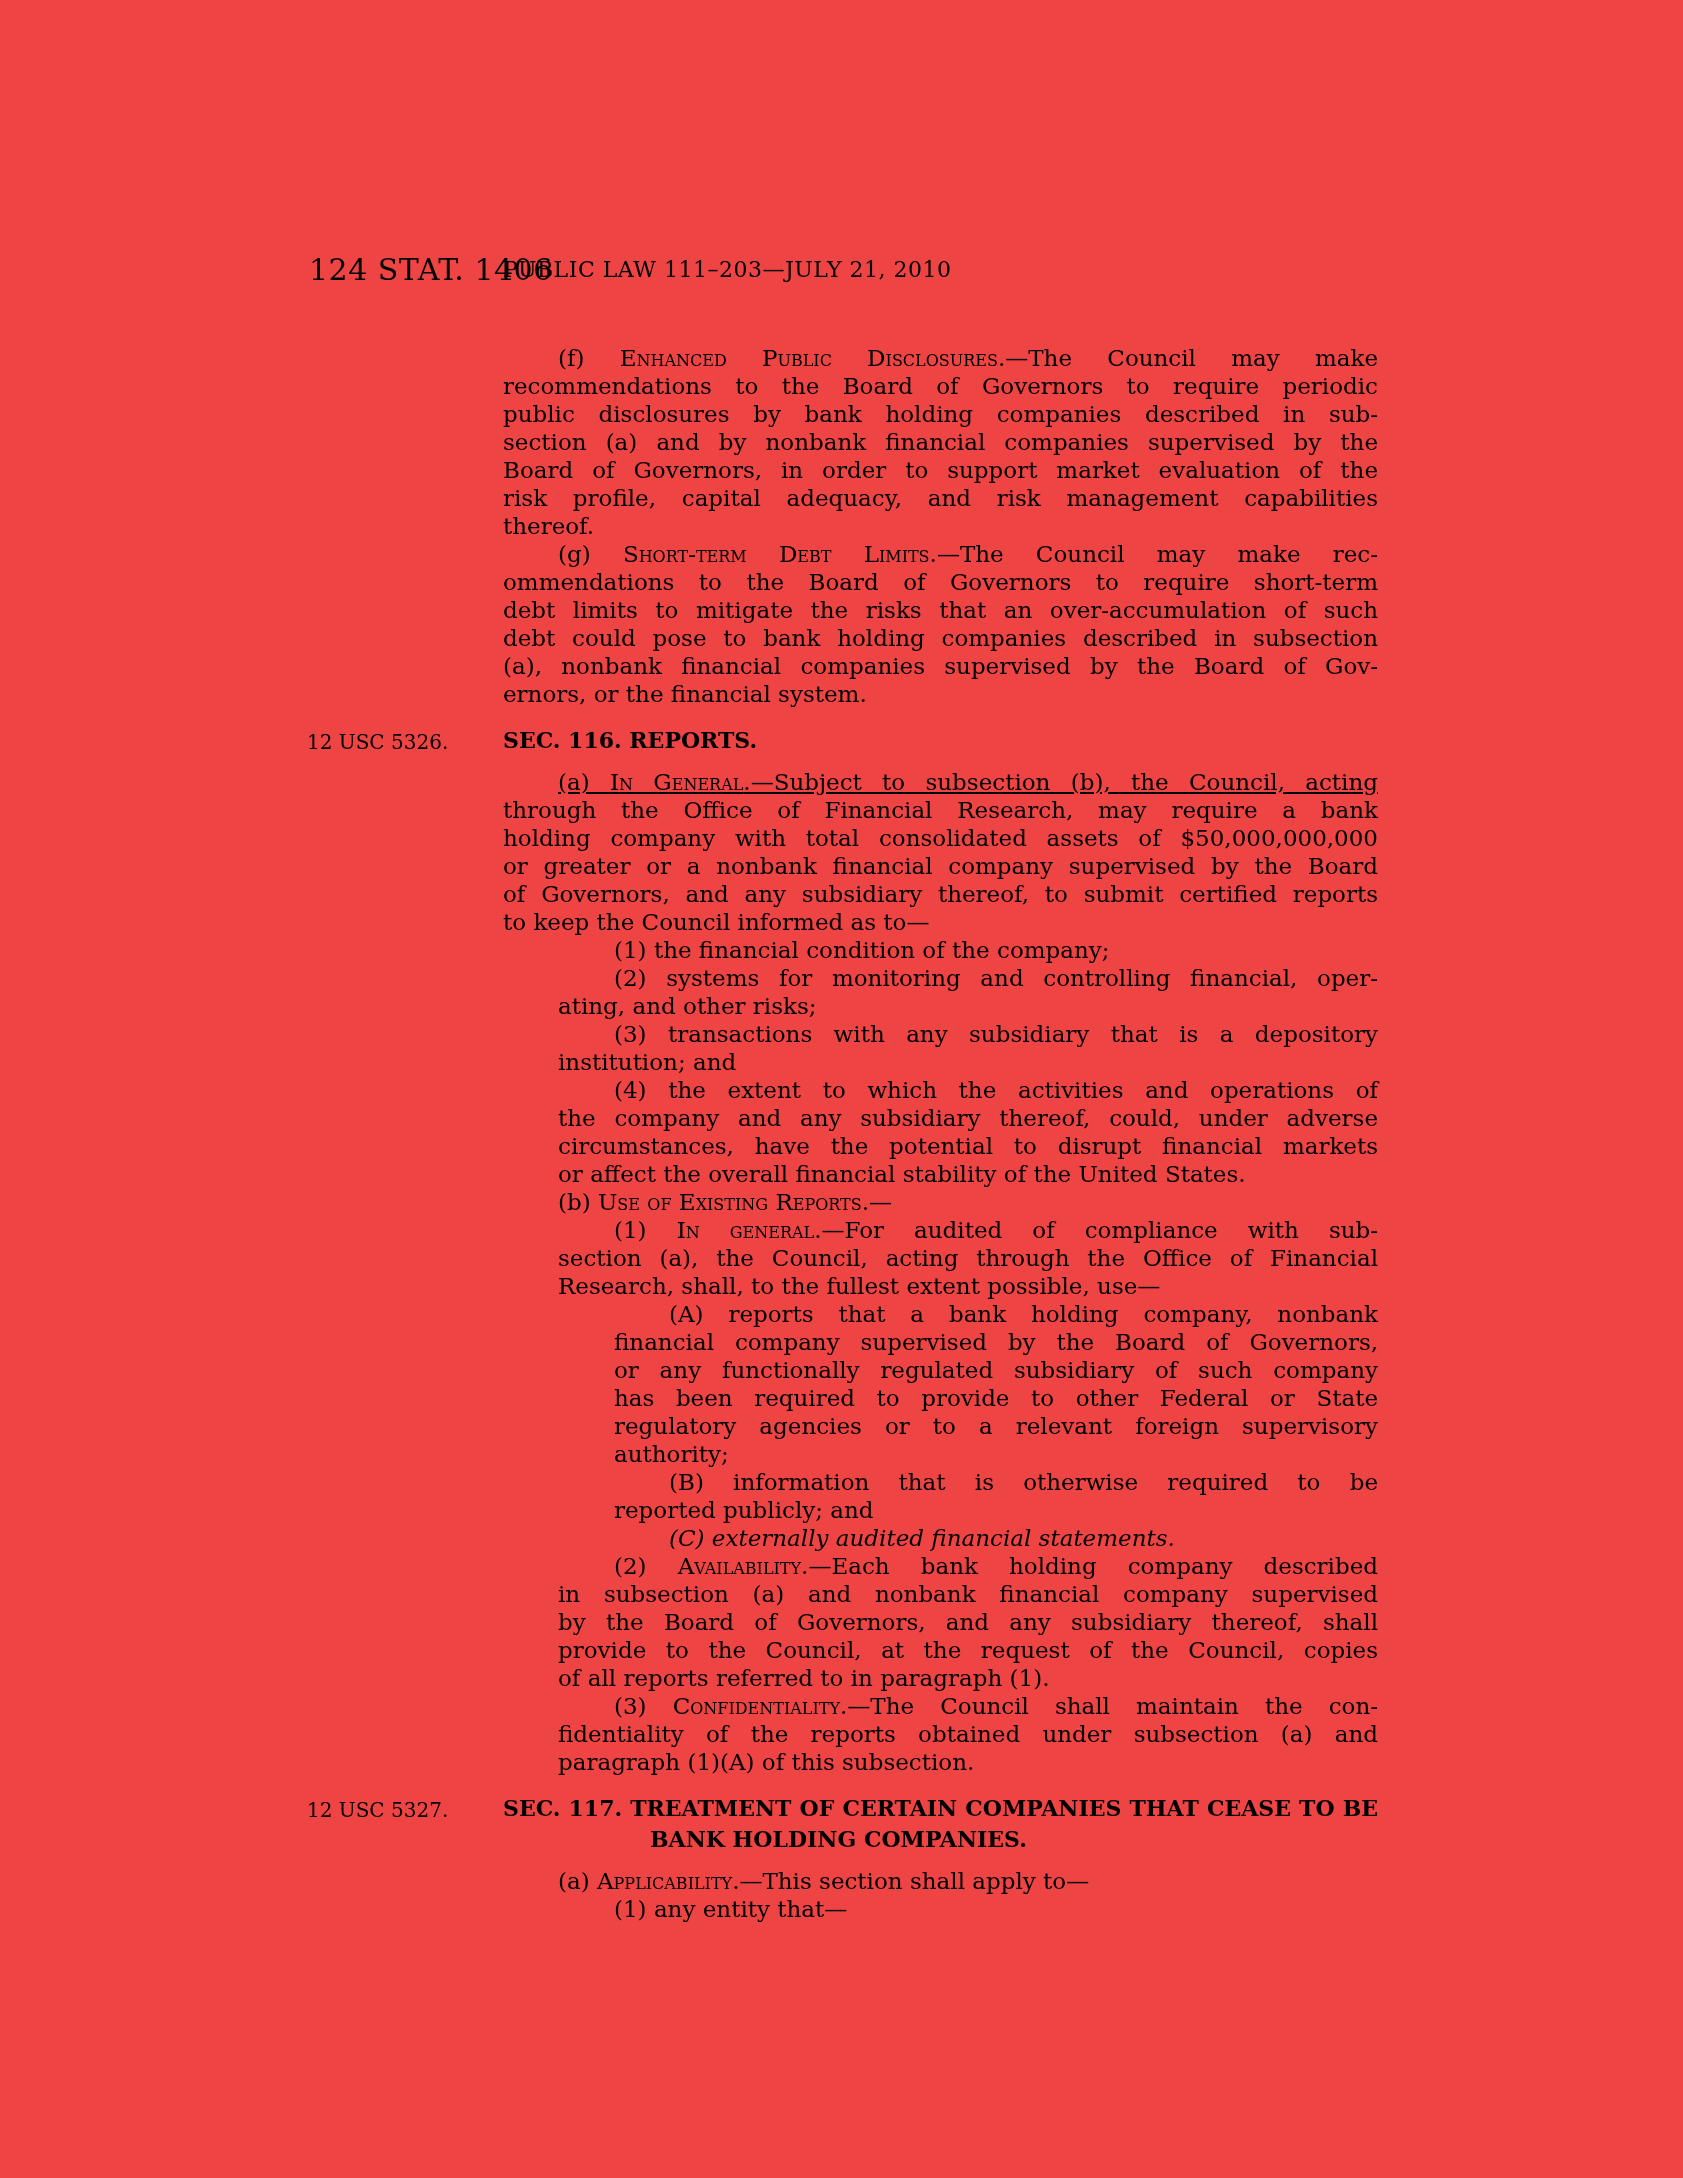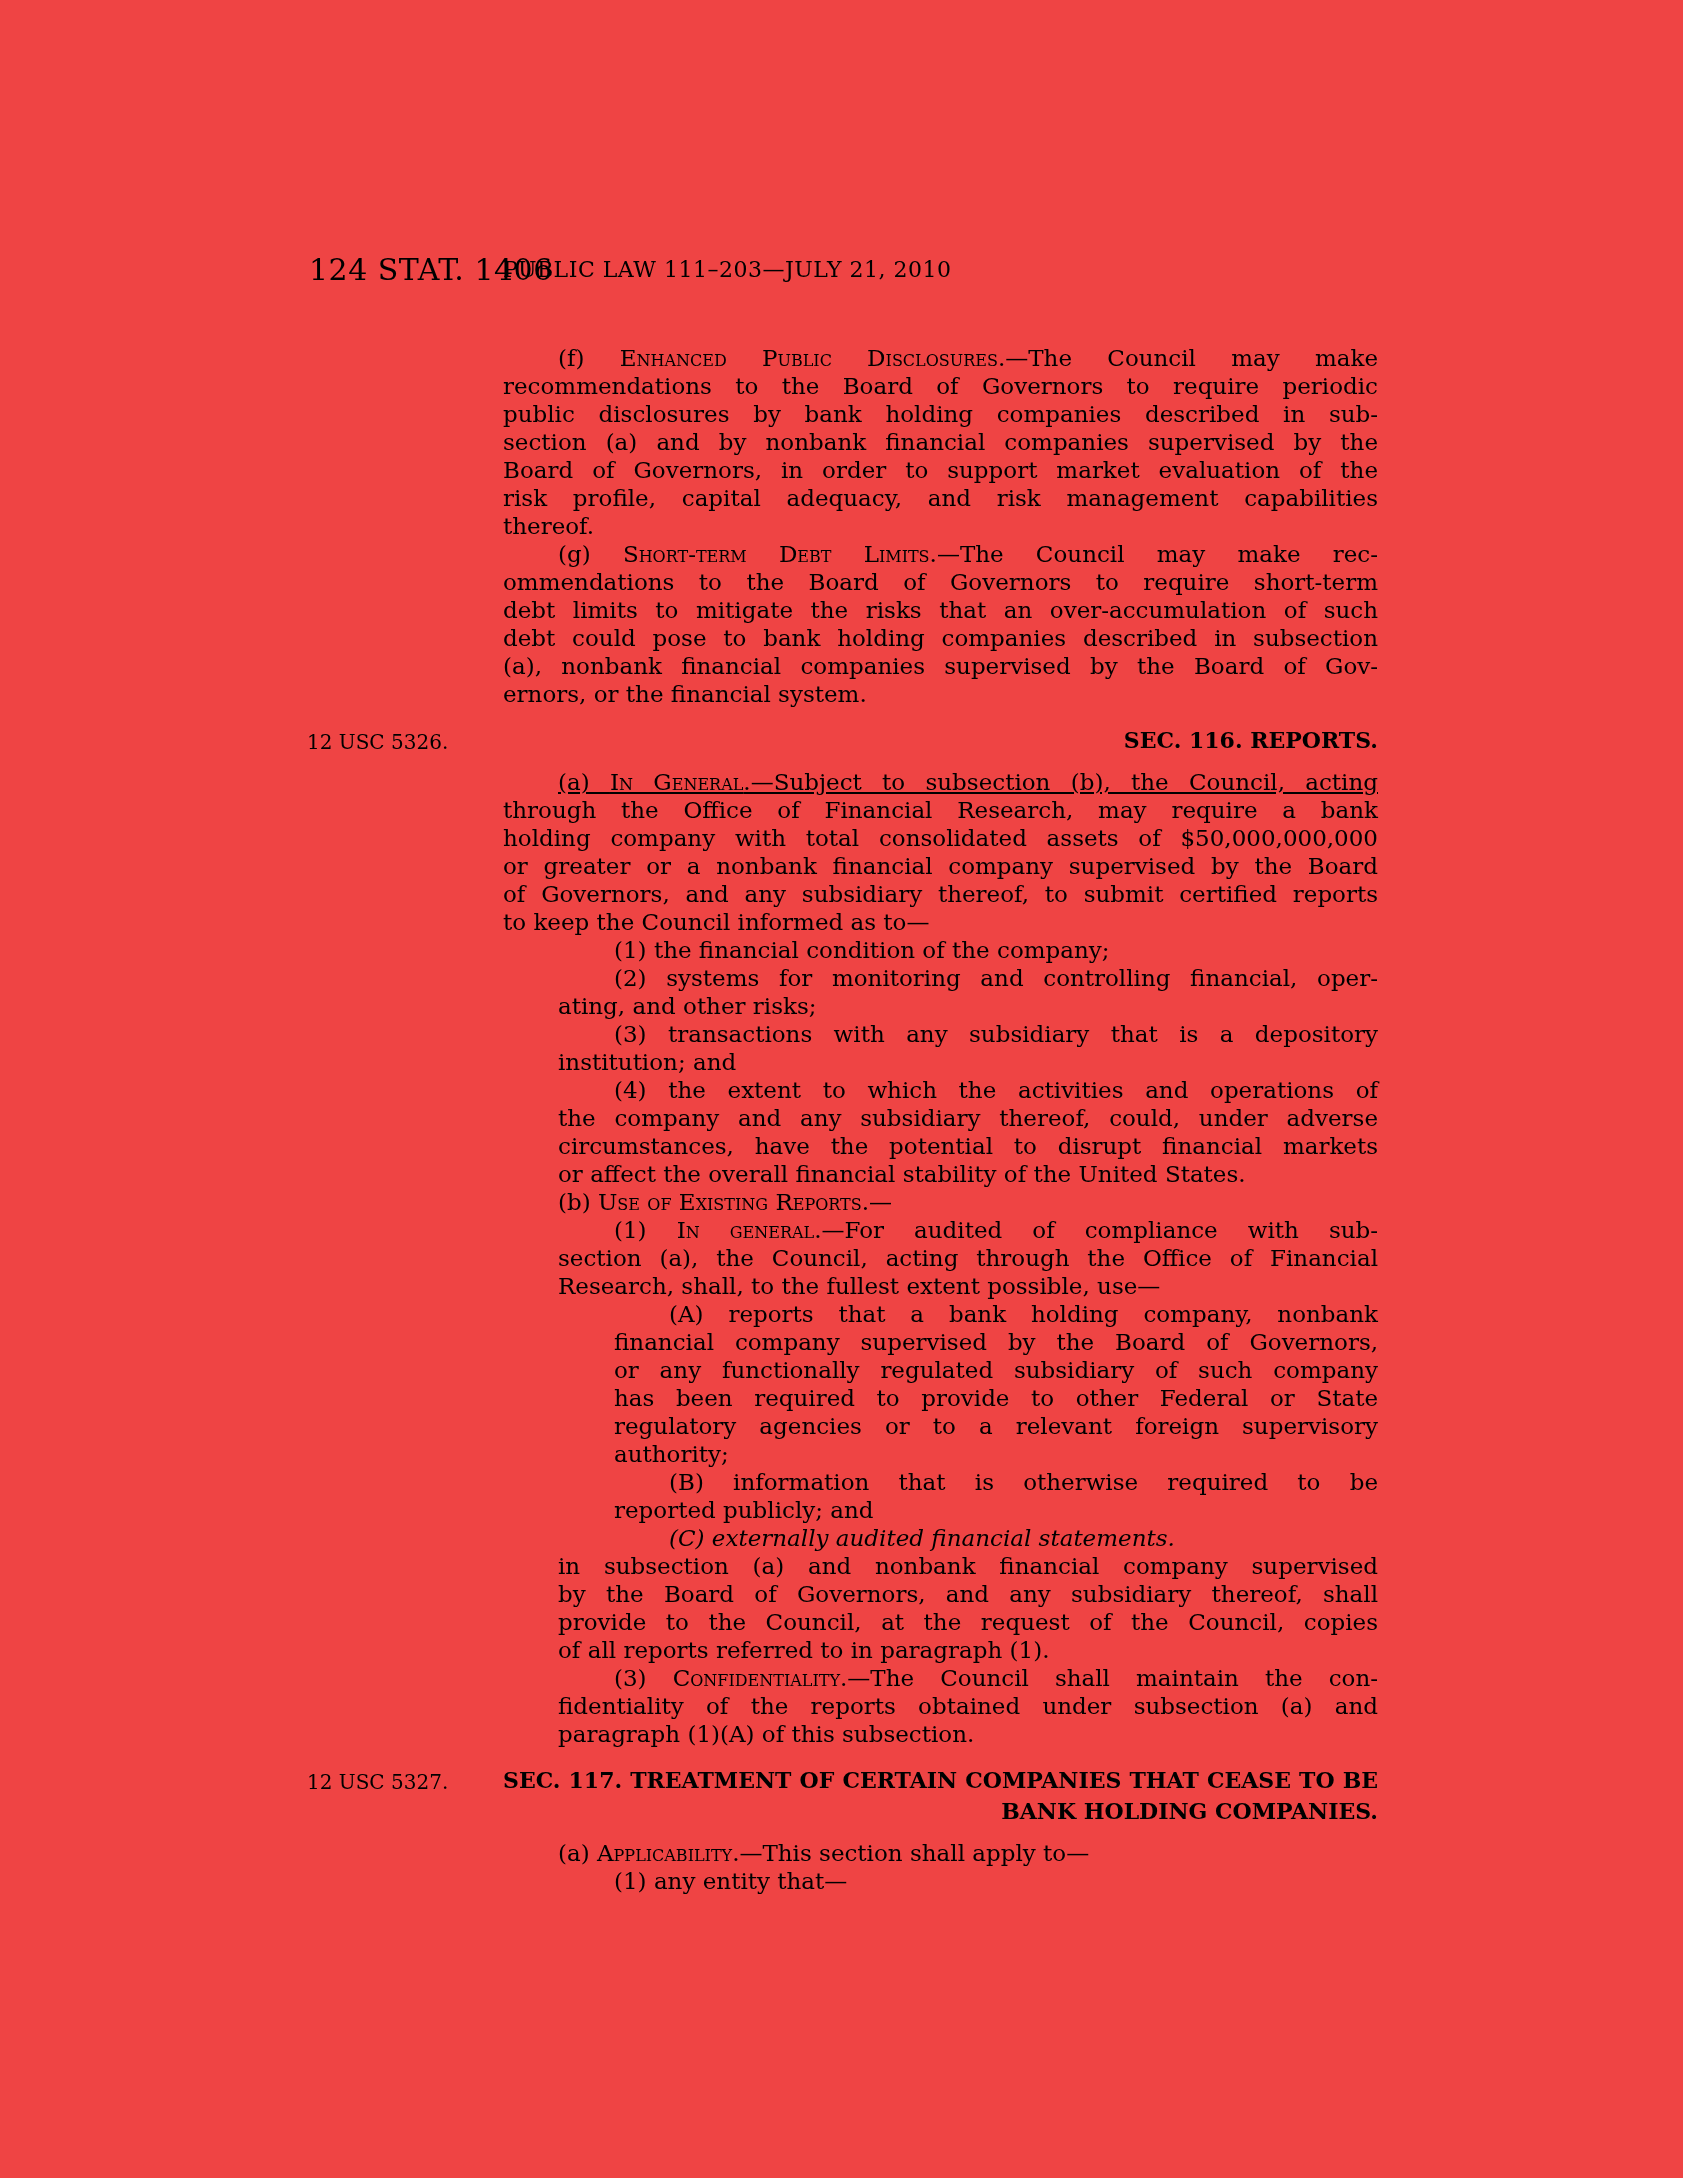--- a/index.html
+++ b/index.html
@@ -18,21 +18,21 @@
   }
   .col{
     position:absolute;left:503px;top:344px;width:875px;
     font-size:23px;line-height:28px;
   }
   .block{position:relative;margin:0;}
   .line{min-height:28px;}
   .line.j{text-align:justify;text-align-last:justify;}
   .sc{font-variant:small-caps;}
   .sec-heading{font-weight:bold;margin:17px 0 12px 0;}
-  .sec-heading .line{line-height:31px;min-height:31px;font-size:22px;text-align:right;}
+  .sec-heading .line{line-height:31px;min-height:31px;font-size:22px;}
   .note{
     position:absolute;left:-196px;top:3px;font-size:20px;font-weight:normal;
     white-space:nowrap;font-variant:normal;
   }
 </style>
 </head>
 <body>
 
 <div class="page">
   <div class="hdr-stat">124 STAT. 1406</div>
@@ -101,20 +101,21 @@
         <div class="line" style="padding-left: 111px;"><span>authority;</span></div>
       </div>
       <div class="block para">
         <div class="line j" style="padding-left: 166px;"><span>(B) information that is otherwise required to be</span></div>
         <div class="line" style="padding-left: 111px;"><span>reported publicly; and</span></div>
       </div>
       <div class="block para">
         <div class="line" style="padding-left: 166px; font-style: italic;"><span>(C) externally audited financial statements.</span></div>
       </div>
       <div class="block para">
+        <div class="line j" style="padding-left: 111px;"><span>(2) </span><span class="sc">Availability</span><span>.—Each bank holding company described</span></div>
         <div class="line j" style="padding-left: 55px;"><span>in subsection (a) and nonbank financial company supervised</span></div>
         <div class="line j" style="padding-left: 55px;"><span>by the Board of Governors, and any subsidiary thereof, shall</span></div>
         <div class="line j" style="padding-left: 55px;"><span>provide to the Council, at the request of the Council, copies</span></div>
         <div class="line" style="padding-left: 55px;"><span>of all reports referred to in paragraph (1).</span></div>
       </div>
       <div class="block para">
         <div class="line j" style="padding-left: 111px;"><span>(3) </span><span class="sc">Confidentiality</span><span>.—The Council shall maintain the con-</span></div>
         <div class="line j" style="padding-left: 55px;"><span>fidentiality of the reports obtained under subsection (a) and</span></div>
         <div class="line" style="padding-left: 55px;"><span>paragraph (1)(A) of this subsection.</span></div>
       </div>

